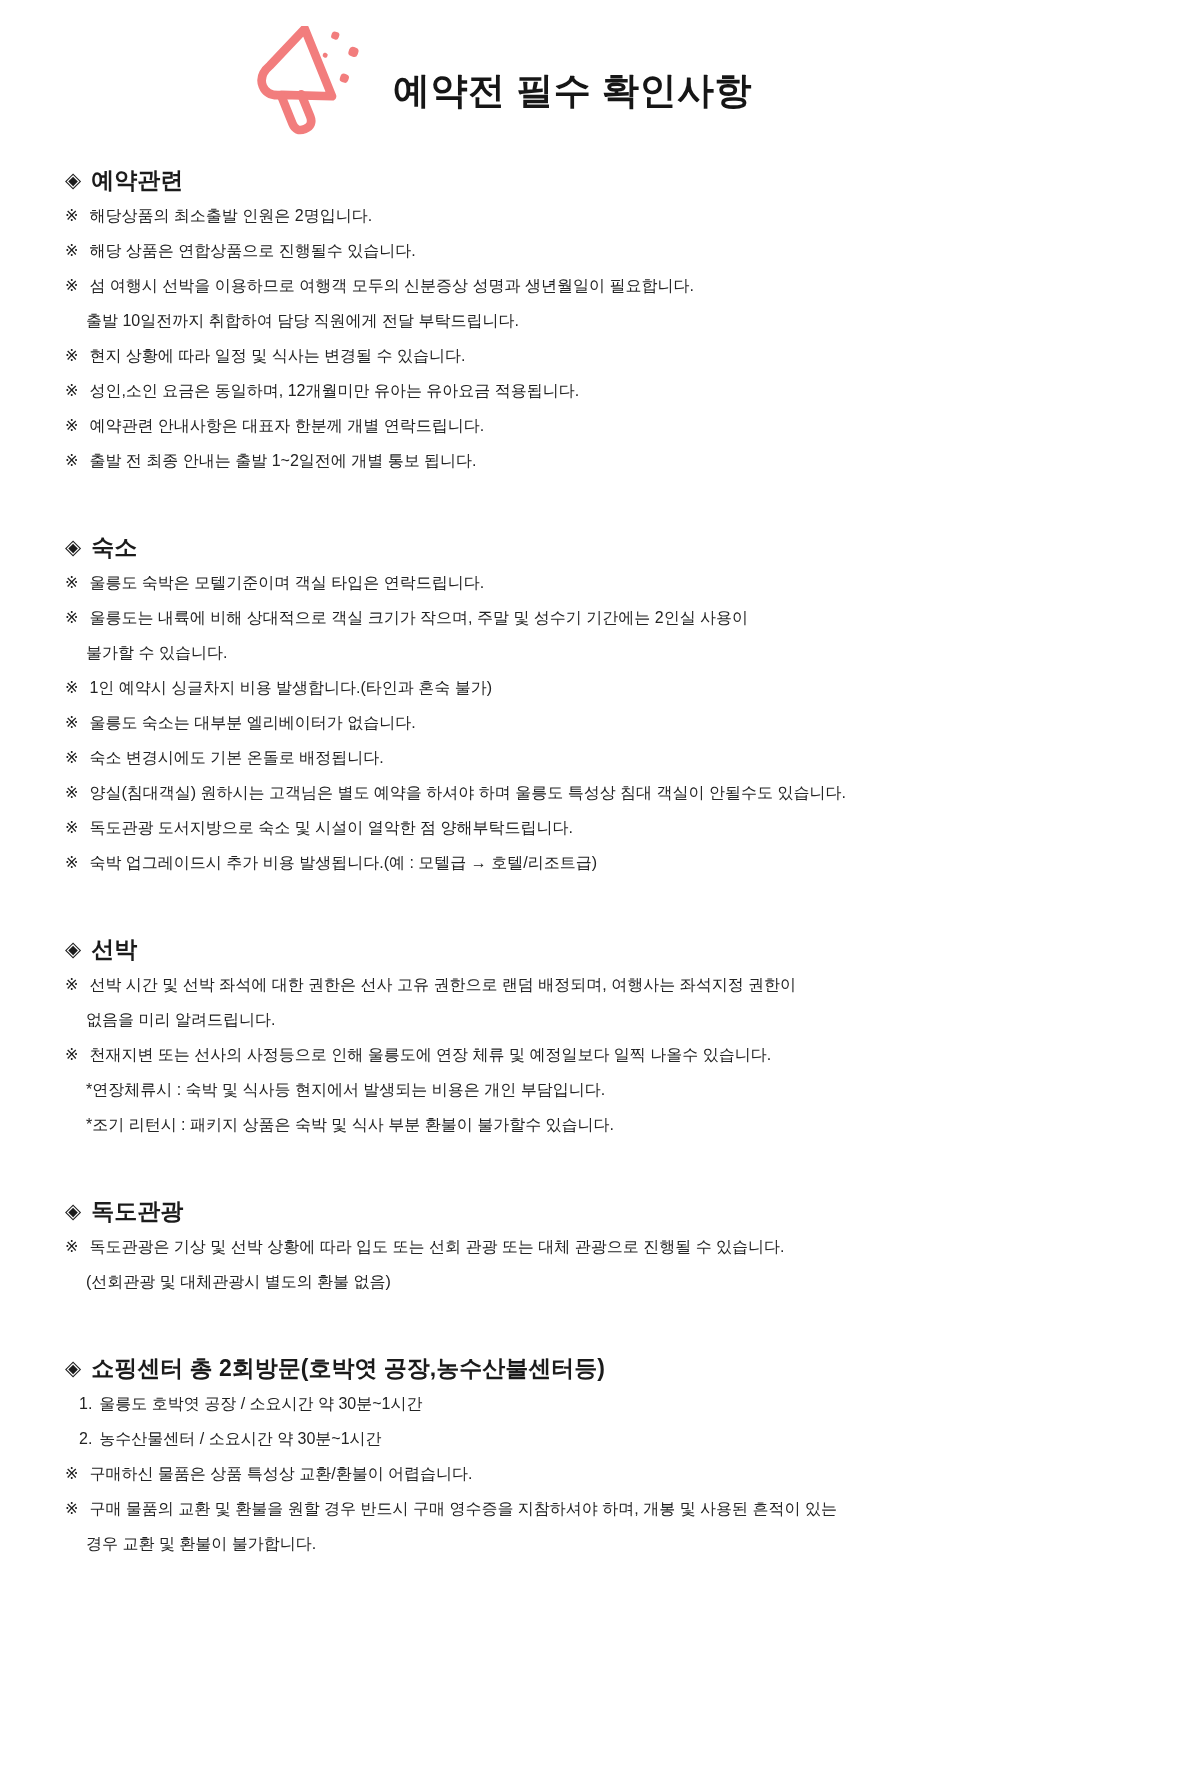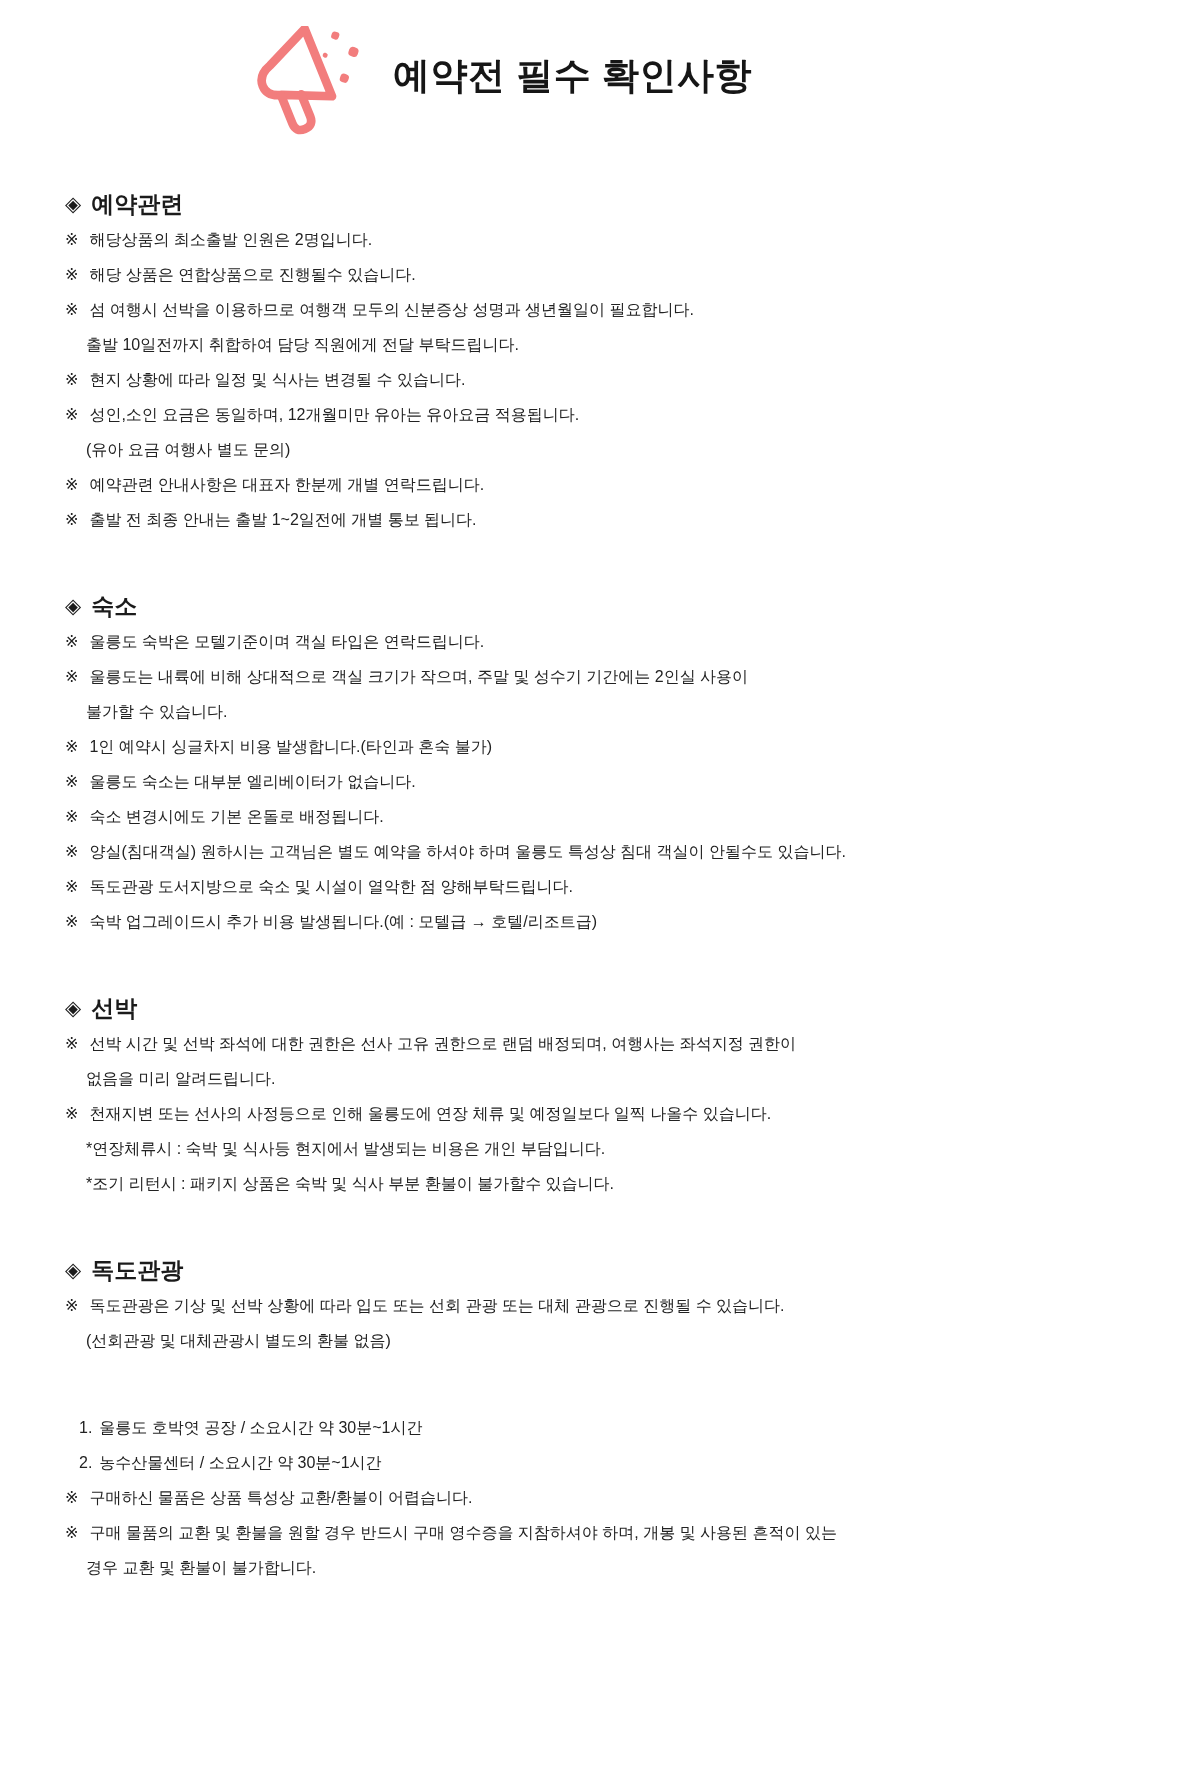--- a/index.html
+++ b/index.html
@@ -8,36 +8,36 @@
     min-height: 1772px;
     font-family: "Liberation Sans", "DejaVu Sans", sans-serif;
     color: #1e1e1e;
     -webkit-font-smoothing: antialiased;
   }
   .page { padding: 26px 55px 60px 65px; box-sizing: border-box; }
 
   
   .header-row {
     display: flex;
-    align-items: flex-start;
+    align-items: flex-end;
     margin-left: 160px;
     height: 115px;
   }
   .megaphone-wrap { width: 140px; height: 115px; flex: 0 0 auto; }
   .page-title {
     margin-left: 28px;
     font-size: 37px;
     font-weight: 700;
     color: #161616;
     letter-spacing: 0.5px;
     white-space: nowrap;
   }
 
   
-  .content { margin-top: 46px; }
+  .content { margin-top: 22px; }
   .section { margin-top: 0; }
   .section + .section { margin-top: 52px; }
 
   .section-title {
     font-size: 23px;
     font-weight: 600;
     line-height: 35px;
     color: #1b1b1b;
     white-space: nowrap;
   }
@@ -90,21 +90,20 @@
 
   <main class="content">
       <section class="section">
         <div class="section-title"><span class="bullet">◈</span><span>예약관련</span></div>
         <div class="line"><span class="marker">※</span><span>해당상품의 최소출발 인원은 2명입니다.</span></div>
         <div class="line"><span class="marker">※</span><span>해당 상품은 연합상품으로 진행될수 있습니다.</span></div>
         <div class="line"><span class="marker">※</span><span>섬 여행시 선박을 이용하므로 여행객 모두의 신분증상 성명과 생년월일이 필요합니다.</span></div>
         <div class="line indent"><span>출발 10일전까지 취합하여 담당 직원에게 전달 부탁드립니다.</span></div>
         <div class="line"><span class="marker">※</span><span>현지 상황에 따라 일정 및 식사는 변경될 수 있습니다.</span></div>
         <div class="line"><span class="marker">※</span><span>성인,소인 요금은 동일하며, 12개월미만 유아는 유아요금 적용됩니다.</span></div>
-        <div class="line indent"><span>(유아 요금 여행사 별도 문의)</span></div>
         <div class="line"><span class="marker">※</span><span>예약관련 안내사항은 대표자 한분께 개별 연락드립니다.</span></div>
         <div class="line"><span class="marker">※</span><span>출발 전 최종 안내는 출발 1~2일전에 개별 통보 됩니다.</span></div>
       </section>
       <section class="section">
         <div class="section-title"><span class="bullet">◈</span><span>숙소</span></div>
         <div class="line"><span class="marker">※</span><span>울릉도 숙박은 모텔기준이며 객실 타입은 연락드립니다.</span></div>
         <div class="line"><span class="marker">※</span><span>울릉도는 내륙에 비해 상대적으로 객실 크기가 작으며, 주말 및 성수기 기간에는 2인실 사용이</span></div>
         <div class="line indent"><span>불가할 수 있습니다.</span></div>
         <div class="line"><span class="marker">※</span><span>1인 예약시 싱글차지 비용 발생합니다.(타인과 혼숙 불가)</span></div>
         <div class="line"><span class="marker">※</span><span>울릉도 숙소는 대부분 엘리베이터가 없습니다.</span></div>
@@ -120,20 +119,21 @@
         <div class="line"><span class="marker">※</span><span>천재지변 또는 선사의 사정등으로 인해 울릉도에 연장 체류 및 예정일보다 일찍 나올수 있습니다.</span></div>
         <div class="line indent"><span>*연장체류시 : 숙박 및 식사등 현지에서 발생되는 비용은 개인 부담입니다.</span></div>
         <div class="line indent"><span>*조기 리턴시 : 패키지 상품은 숙박 및 식사 부분 환불이 불가할수 있습니다.</span></div>
       </section>
       <section class="section">
         <div class="section-title"><span class="bullet">◈</span><span>독도관광</span></div>
         <div class="line"><span class="marker">※</span><span>독도관광은 기상 및 선박 상황에 따라 입도 또는 선회 관광 또는 대체 관광으로 진행될 수 있습니다.</span></div>
         <div class="line indent"><span>(선회관광 및 대체관광시 별도의 환불 없음)</span></div>
       </section>
       <section class="section">
+        <div class="section-title"><span class="bullet">◈</span><span>쇼핑센터 총 2회방문(호박엿 공장,농수산불센터등)</span></div>
         <div class="line num"><span class="marker">1.</span><span>울릉도 호박엿 공장 / 소요시간 약 30분~1시간</span></div>
         <div class="line num"><span class="marker">2.</span><span>농수산물센터 / 소요시간 약 30분~1시간</span></div>
         <div class="line"><span class="marker">※</span><span>구매하신 물품은 상품 특성상 교환/환불이 어렵습니다.</span></div>
         <div class="line"><span class="marker">※</span><span>구매 물품의 교환 및 환불을 원할 경우 반드시 구매 영수증을 지참하셔야 하며, 개봉 및 사용된 흔적이 있는</span></div>
         <div class="line indent"><span>경우 교환 및 환불이 불가합니다.</span></div>
       </section>
     </main>
 
 </div>
 

